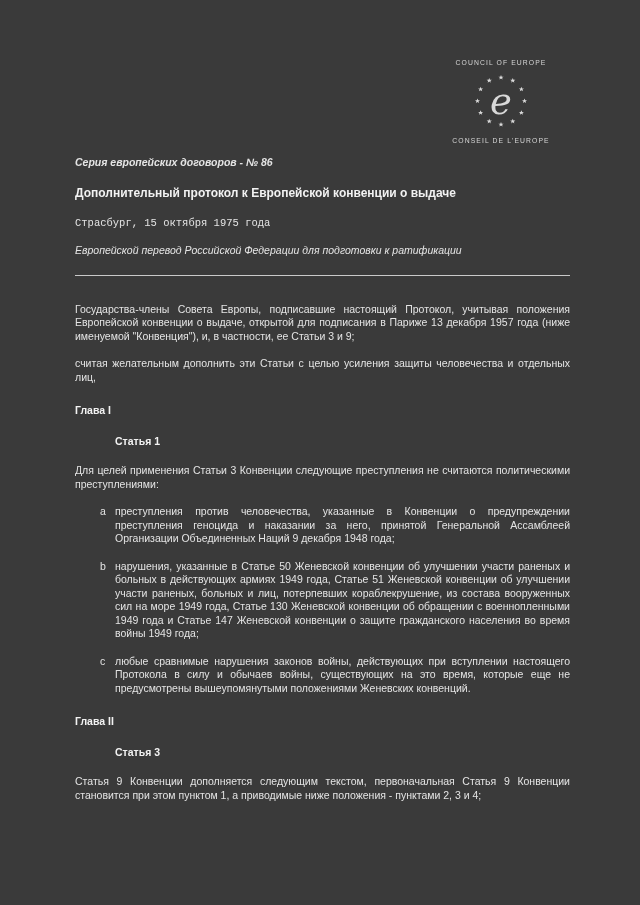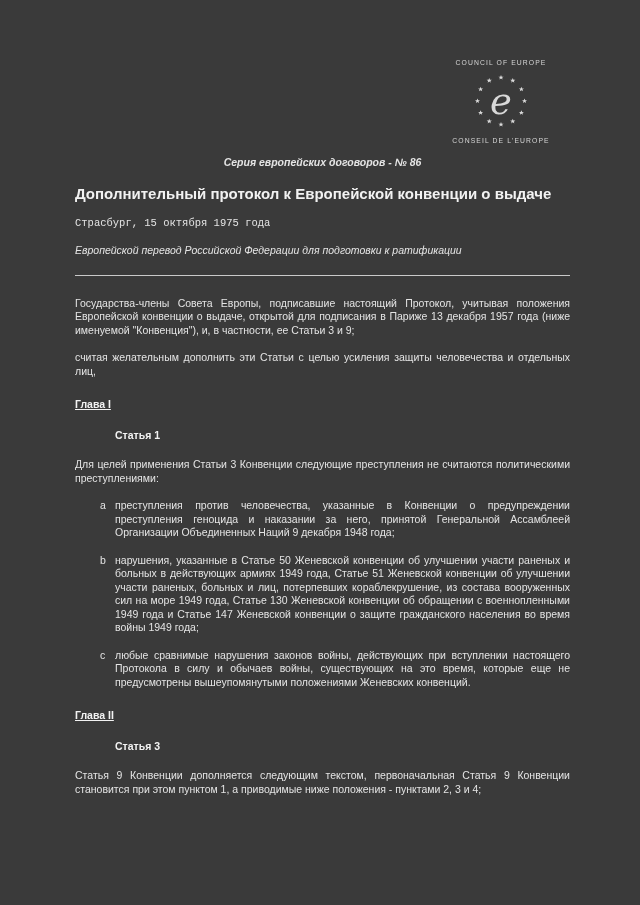--- a/index.html
+++ b/index.html
@@ -24,46 +24,45 @@
     text-align: center;
   }
   .logo-caption {
     font-size: 6.8px;
     letter-spacing: 1.1px;
     color: #d6d6d6;
     white-space: nowrap;
   }
   .logo-emblem { margin: 3px 0 2px 0; }
   .series-line {
-    text-align: center;
+    text-align: left;
     font-weight: bold;
     font-style: italic;
     margin-top: 8px;
   }
   .doc-title {
-    font-size: 15px;
+    font-size: 12px;
     font-weight: bold;
     color: #f2f2f2;
     margin: 18px 0 0 0;
   }
   .place-date { margin-top: 16px; font-family: Liberation Mono, monospace; }
   .translation-note { margin-top: 14px; font-style: italic; }
   .rule {
     border: none;
     border-top: 1px solid #c9c9c9;
     margin: 17px 0 0 0;
   }
-  .doc-body { margin-top: 21px; }
+  .doc-body { margin-top: 27px; }
   .doc-body p { margin: 0 0 14px 0; text-align: justify; }
   .indent { margin-left: 40px; }
   .chapter-heading {
     font-weight: bold;
     color: #f2f2f2;
     margin: 20px 0 17px 0;
-    text-decoration: underline;
   }
   .article-heading {
     font-weight: bold;
     color: #f2f2f2;
     margin: 0 0 16px 40px;
   }
   .list-item {
     display: flex;
     margin: 0 0 14px 25px;
   }

